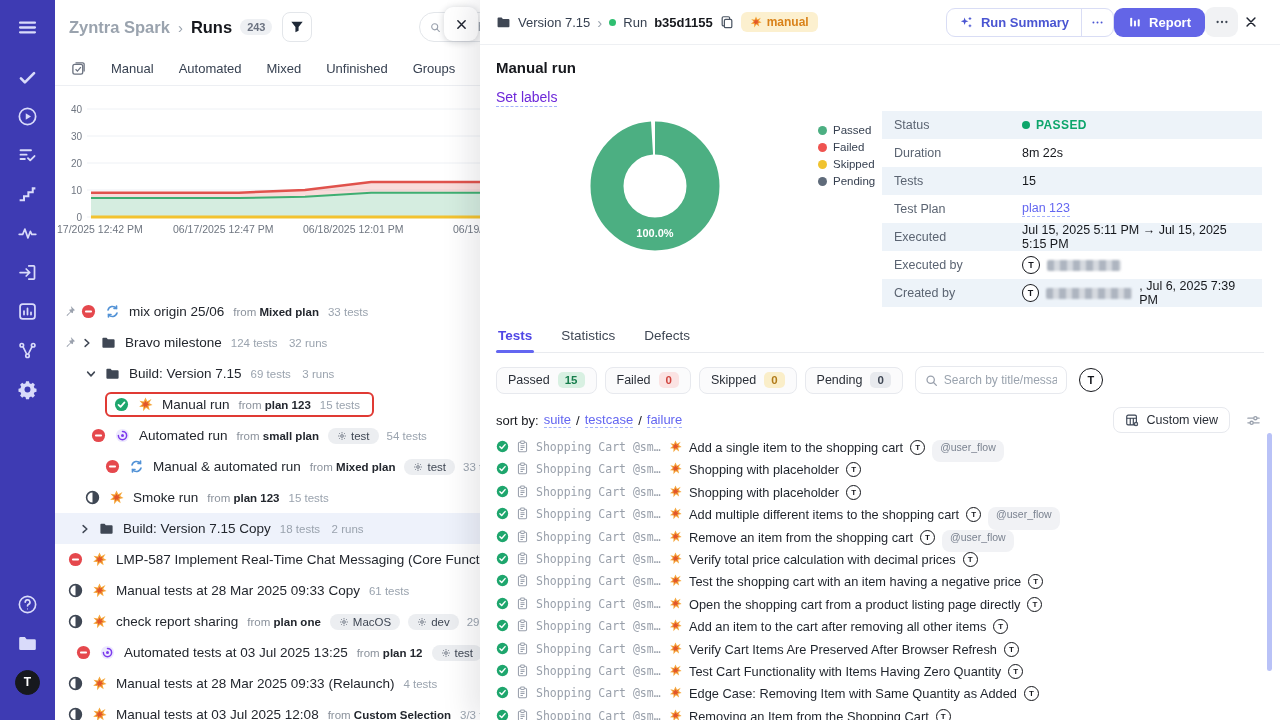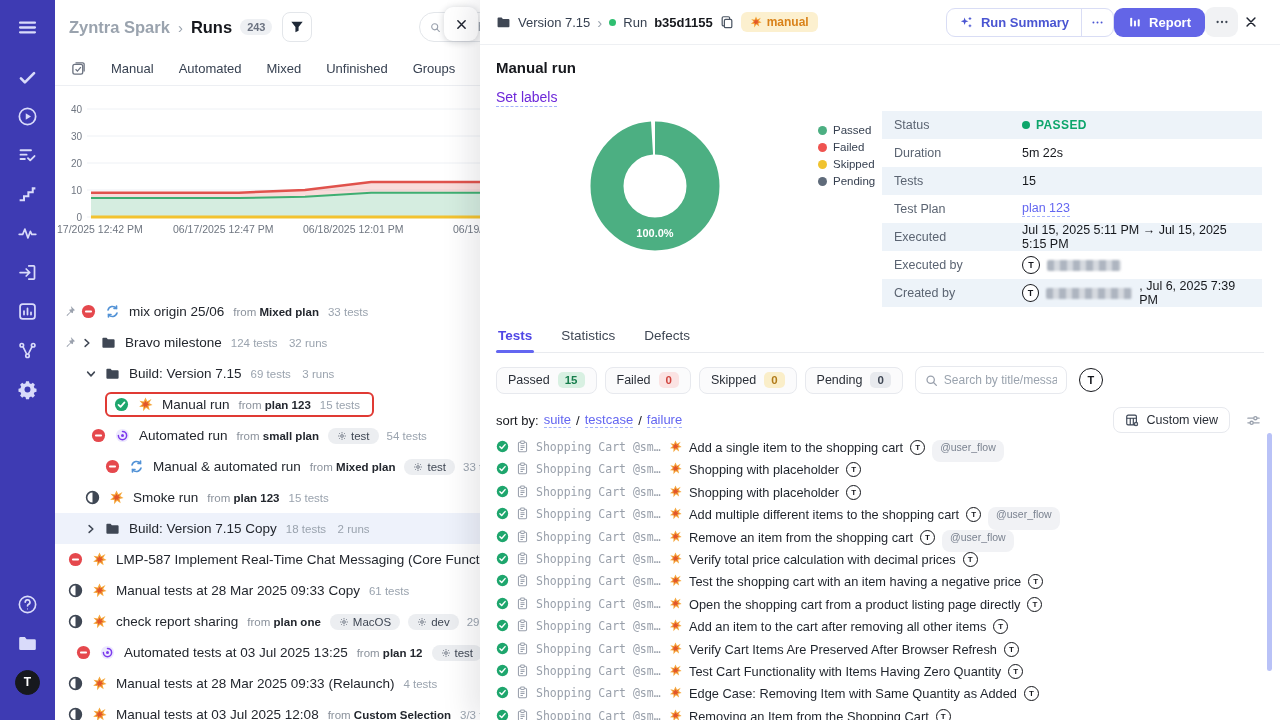--- a/index.html
+++ b/index.html
@@ -384,21 +384,21 @@
         <span class="r-type">
           <svg viewBox="0 0 16 16">
             <polygon points="8,0.6 9.9,4.6 14.4,2.2 11.9,6.3 15.5,8.6 11.3,9.5 12.4,14 8.6,11.4 5.4,15.2 5.6,10.6 1.2,10.3 4.7,7.4 1.6,4.0 6.0,4.9" fill="#f5a73b"></polygon>
             <polygon points="8,3.6 9,5.9 11.6,4.7 10.2,7.0 12.3,8.4 9.9,8.9 10.5,11.5 8.3,9.9 6.4,12 6.5,9.4 4.0,9.2 6.0,7.5 4.3,5.5 6.8,6.1" fill="#e2562b"></polygon>
           </svg>
         </span>
         <span class="r-title">Smoke run</span>
         <span class="r-from">from <b>plan 123</b></span>
         <span class="r-meta">15 tests</span>
       </div>
-      <div class="run-row selected" style="padding-left:30px">
+      <div class="run-row selected" style="padding-left:24px">
         <span class="r-chev">
           <svg viewBox="0 0 16 16" fill="none" stroke="#3f4754" stroke-width="2" stroke-linecap="round" stroke-linejoin="round">
             <path d="M5.5 3.5 10.5 8l-5 4.5"></path>
           </svg>
         </span>
         <span class="r-type">
           <svg viewBox="0 0 16 16" fill="#3f4754">
             <path d="M1.5 3.8c0-.6.4-1 1-1h3.4l1.4 1.7h6.2c.6 0 1 .4 1 1v7c0 .6-.4 1-1 1h-11c-.6 0-1-.4-1-1z"></path>
           </svg>
         </span>
@@ -616,21 +616,21 @@
       <div class="info-table" id="info-table">
           <div class="info-row">
             <span class="info-label">Status</span>
             <span class="info-value">
               <span class="status-passed"><span class="status-dot"></span>PASSED</span>
             </span>
           </div>
           <div class="info-row">
             <span class="info-label">Duration</span>
             <span class="info-value">
-              <span>5m 22s</span>
+              <span>8m 22s</span>
             </span>
           </div>
           <div class="info-row">
             <span class="info-label">Tests</span>
             <span class="info-value">
               <span>15</span>
             </span>
           </div>
           <div class="info-row">
             <span class="info-label">Test Plan</span>

